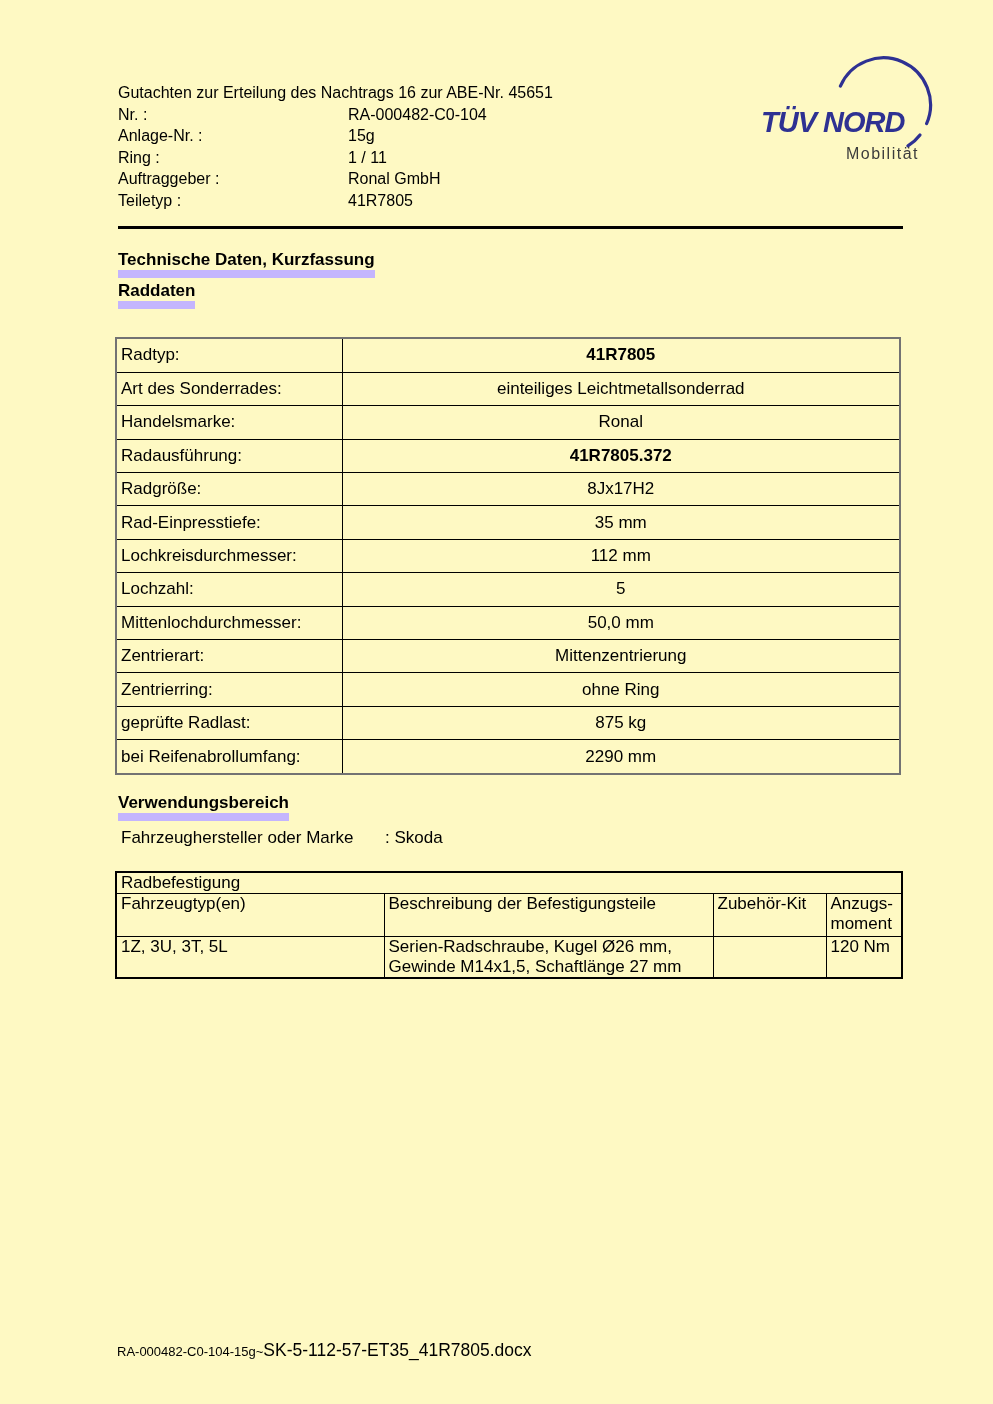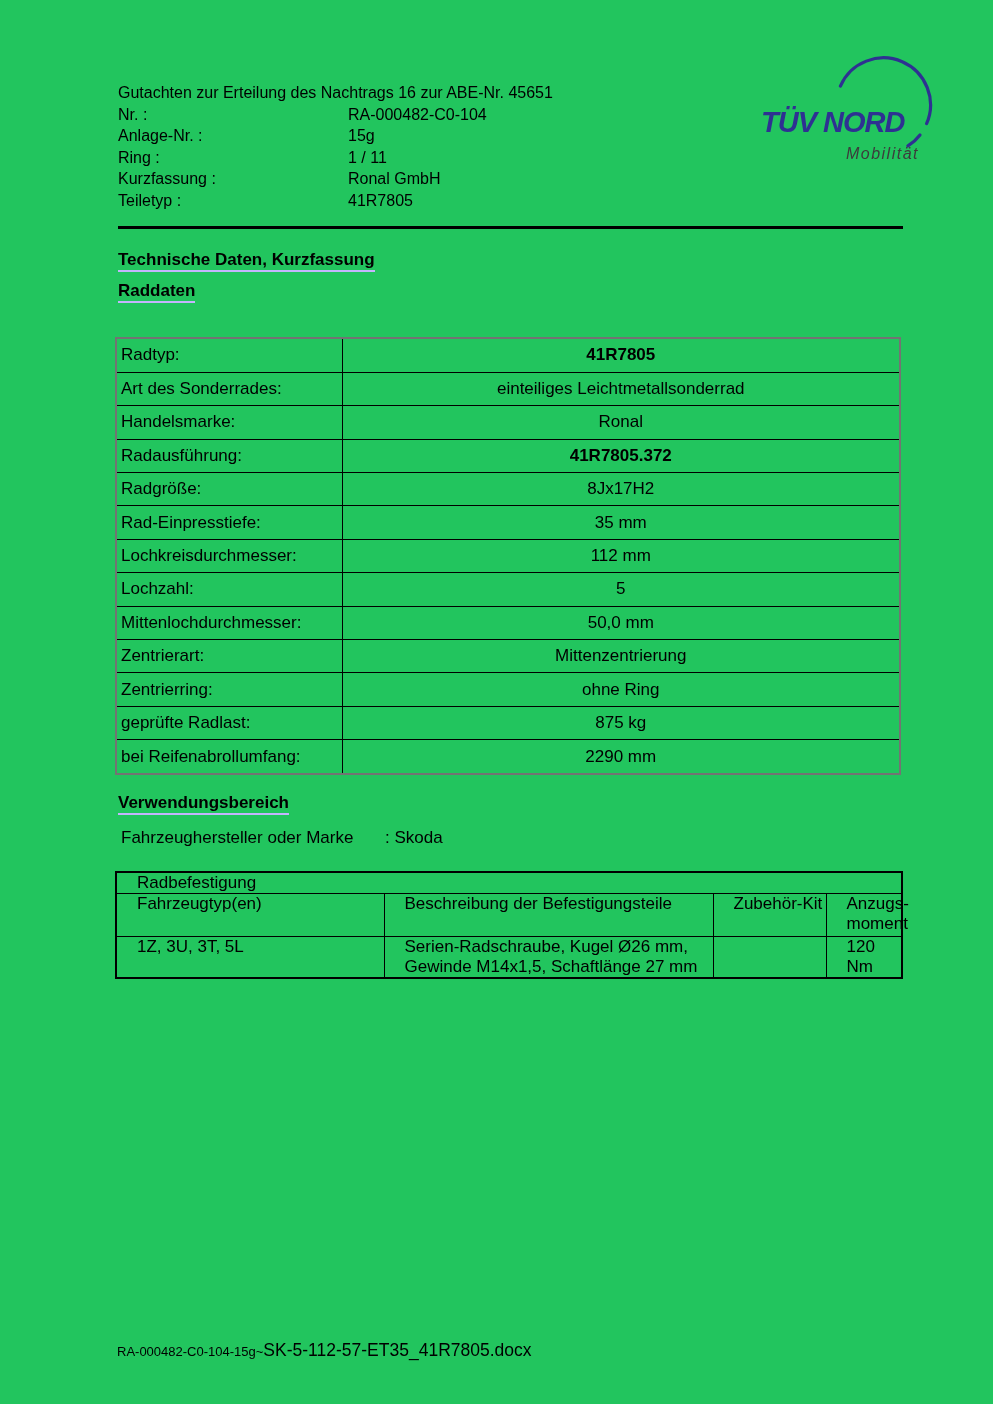--- a/index.html
+++ b/index.html
@@ -1,21 +1,21 @@
 <!DOCTYPE html>
 <html><head>
 <meta charset="utf-8">
 <style>
   * { margin: 0; padding: 0; box-sizing: border-box; }
   html, body { background: #e8e8e8; }
   .page {
     position: relative;
     width: 993px;
     height: 1404px;
-    background: #22c55e;
+    background: #fef9c3;
     font-family: "Liberation Sans", sans-serif;
     color: #000;
     overflow: hidden;
   }
 
   
   .header-block {
     position: absolute;
     left: 118px;
     top: 82px;
@@ -44,21 +44,20 @@
     font-style: italic;
     letter-spacing: -1px;
     color: #2e3192;
     white-space: nowrap;
   }
   .logo-tagline {
     position: absolute;
     right: 28px;
     top: 89px;
     font-size: 16px;
-    font-style: italic;
     letter-spacing: 1.5px;
     color: #3c3c3c;
     white-space: nowrap;
   }
 
   
   .rule {
     position: absolute;
     left: 118px;
     top: 226px;
@@ -68,21 +67,21 @@
   }
 
   
   .heading {
     position: absolute;
     left: 118px;
     font-size: 17px;
     font-weight: bold;
     white-space: nowrap;
   }
-  .heading > span { border-bottom: 2px solid #c4b5fd; padding-bottom: 1px; }
+  .heading > span { border-bottom: 8px solid #c4b5fd; padding-bottom: 1px; }
   .h-tech { top: 250px; }
   .h-raddaten { top: 281px; }
   .h-verwendung { top: 793px; }
 
   
   table { border-collapse: collapse; table-layout: fixed; }
   .raddaten-table {
     position: absolute;
     left: 115px;
     top: 337px;
@@ -109,21 +108,21 @@
   
   .befestigung-table {
     position: absolute;
     left: 115px;
     top: 871px;
     width: 786px;
     border: 2px solid #000;
     font-size: 17px;
     line-height: 20px;
   }
-  .befestigung-table td { border: 1px solid #000; vertical-align: top; padding: 0 2px 0 20px; text-align: left; }
+  .befestigung-table td { border: 1px solid #000; vertical-align: top; padding: 0 2px 0 4px; text-align: left; }
   .bt-title-row td { height: 20px; }
   .bt-header-row td { height: 43px; }
   .bt-data-row td { height: 36px; }
 
   
   .footer {
     position: absolute;
     left: 117px;
     top: 1340px;
     display: flex;
@@ -146,21 +145,21 @@
     </div>
     <div class="header-field">
       <span class="hf-label">Anlage-Nr. :</span>
       <span class="hf-value">15g</span>
     </div>
     <div class="header-field">
       <span class="hf-label">Ring :</span>
       <span class="hf-value">1 / 11</span>
     </div>
     <div class="header-field">
-      <span class="hf-label">Kurzfassung :</span>
+      <span class="hf-label">Auftraggeber :</span>
       <span class="hf-value">Ronal GmbH</span>
     </div>
     <div class="header-field">
       <span class="hf-label">Teiletyp :</span>
       <span class="hf-value">41R7805</span>
     </div>
   </div>
 
   <div class="logo">
     <svg width="192" height="118" viewBox="0 0 192 118">

